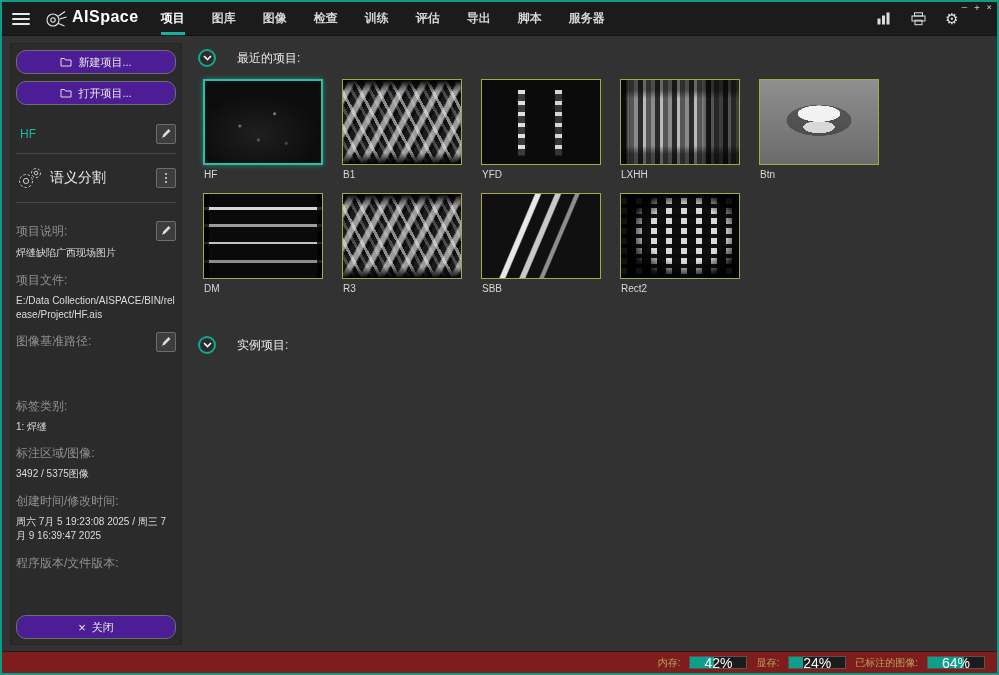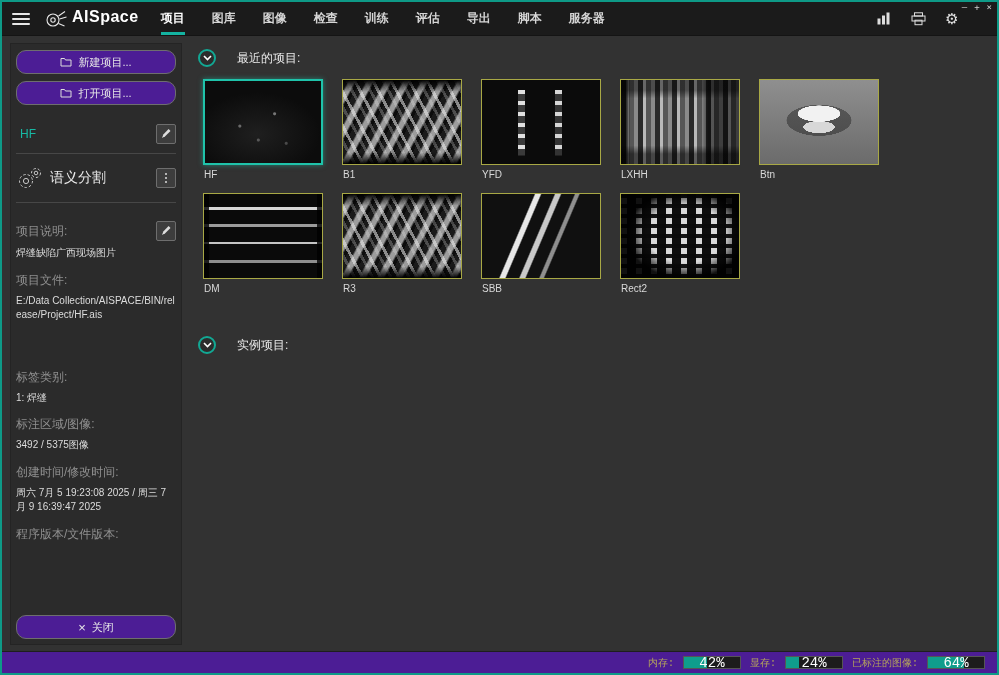--- a/index.html
+++ b/index.html
@@ -113,22 +113,22 @@
     linear-gradient(90deg, rgba(0,0,0,.8) 0 4%, rgba(0,0,0,0) 4% 96%, rgba(0,0,0,.8) 96%),
     linear-gradient(180deg, rgba(0,0,0,0) 0 16%, #d6d6d6 16% 19%, rgba(0,0,0,0) 19% 36%, #9b9b9b 36% 39%, rgba(0,0,0,0) 39% 57%, #c4c4c4 57% 60%, rgba(0,0,0,0) 60% 79%, #8e8e8e 79% 82%, rgba(0,0,0,0) 82%), #0a0a0a; }
   .pat-sbb{ background:
     linear-gradient(113deg, rgba(0,0,0,0) 0 34%, #e8e8e8 35% 38%, rgba(0,0,0,0) 39% 47%, #c9c9c9 48% 51%, rgba(0,0,0,0) 52% 60%, #8f8f8f 61% 63%, rgba(0,0,0,0) 64%), #101010; }
   .pat-rect2{ background:
     radial-gradient(ellipse 70px 52px at 55% 48%, rgba(0,0,0,0) 0 55%, rgba(0,0,0,.92) 85%),
     repeating-linear-gradient(0deg, rgba(10,10,10,.95) 0 4px, rgba(0,0,0,0) 4px 10px),
     repeating-linear-gradient(90deg, #d9d9d9 0 6px, #0d0d0d 6px 15px), #0a0a0a; }
   
   .statusbar {
-    flex:0 0 22px; height:22px; background:#4c1d95; border-top:1px solid #1e1e1e;
-    display:flex; align-items:center; justify-content:flex-end; gap:9px; padding-right:12px;font-family:Liberation Mono, monospace;
+    flex:0 0 22px; height:22px; background:#7f1d1d; border-top:1px solid #1e1e1e;
+    display:flex; align-items:center; justify-content:flex-end; gap:9px; padding-right:12px;
   }
   .status-label { color:#b executive;"}
 </style>
 <style>
   
   .status-label { color:#b3a35c; font-size:10px; }
   .progress { position:relative; width:58px; height:13px; background:#1c1c1c; border:1px solid #555555; overflow:hidden; }
   .progress-fill { position:absolute; left:0; top:0; bottom:0; background:#0f9d8c; }
   .progress-text { position:absolute; inset:0; display:flex; align-items:center; justify-content:center; color:#ffffff; font-size:14px; }
 </style>
@@ -241,20 +241,28 @@
           <svg width="10" height="10" viewBox="0 0 10 10">
               <path d="M1 9l1.3-3.6L7.6 0.1 9.5 2 4.2 7.3 1 9z" fill="#dddddd"></path>
             </svg>
         </span>
       </div>
       <div class="f-value">焊缝缺陷广西现场图片</div>
 
       <div class="f-label">项目文件:</div>
       <div class="f-value">E:/Data Collection/AISPACE/BIN/release/Project/HF.ais</div>
 
+      <div class="label-row">
+        <span class="f-label">图像基准路径:</span>
+        <span class="icon-btn">
+          <svg width="10" height="10" viewBox="0 0 10 10">
+              <path d="M1 9l1.3-3.6L7.6 0.1 9.5 2 4.2 7.3 1 9z" fill="#dddddd"></path>
+            </svg>
+        </span>
+      </div>
 
       <div class="f-label" style="margin-top:46px;">标签类别:</div>
       <div class="f-value">1: 焊缝</div>
 
       <div class="f-label">标注区域/图像:</div>
       <div class="f-value">3492 / 5375图像</div>
 
       <div class="f-label">创建时间/修改时间:</div>
       <div class="f-value">周六 7月 5 19:23:08 2025 / 周三 7月 9 16:39:47 2025</div>
 

